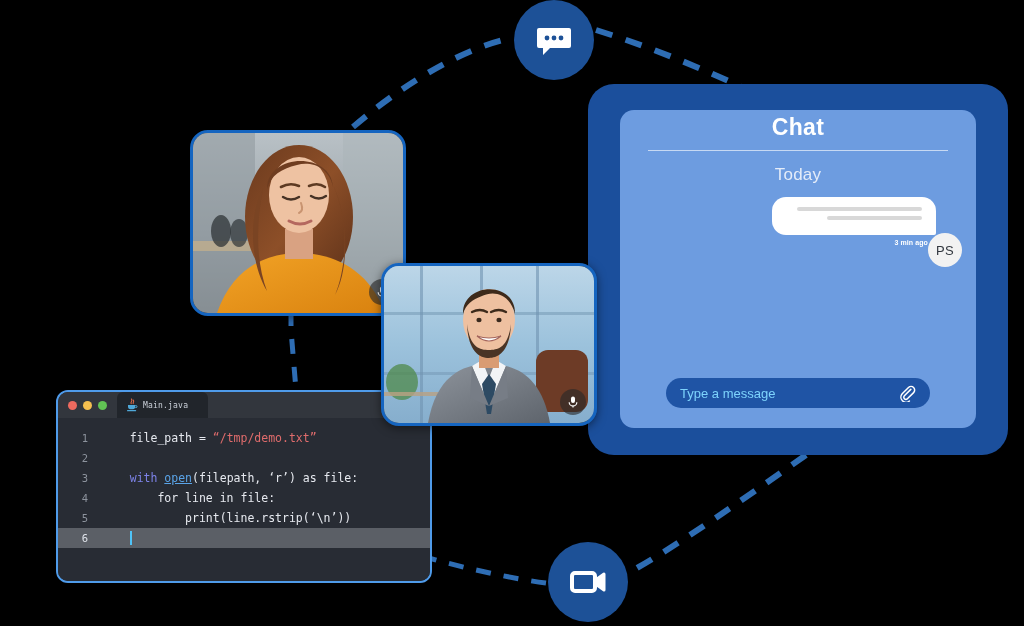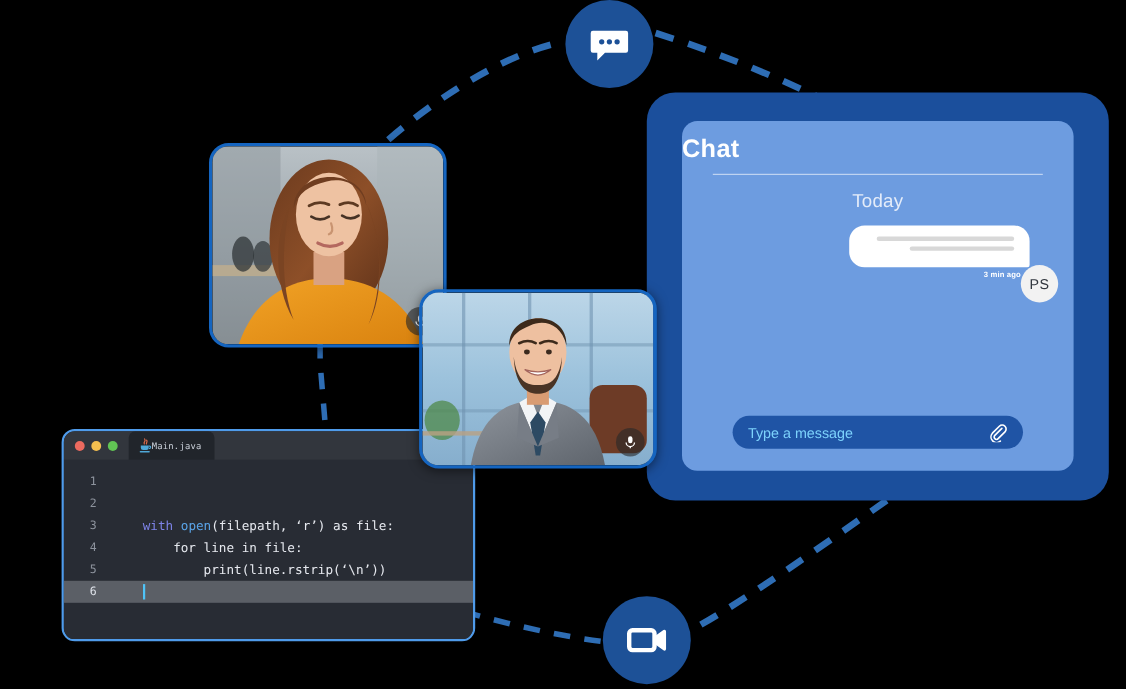--- a/index.html
+++ b/index.html
@@ -46,58 +46,58 @@
   }
   #editor-titlebar{
     height:26px;background:#32363d;display:flex;align-items:center;
     position:relative;
   }
   .dots{display:flex;gap:6px;padding-left:10px;}
   .dot{width:9px;height:9px;border-radius:50%;}
   .dot.r{background:#ec6a5f;} .dot.y{background:#f4bf4f;} .dot.g{background:#61c454;}
   #editor-tab{
     margin-left:10px;height:26px;background:#21252b;border-radius:6px 6px 0 0;
-    display:flex;align-items:center;padding:0 12px 0 8px;
+    display:flex;align-items:center;gap:5px;padding:0 20px 0 8px;
   }
   #editor-tab .tab-label{
     color:#cdd3dc;font-family:"DejaVu Sans Mono", monospace;font-size:8px;letter-spacing:.2px;
   }
   #code-area{background:#282c34;height:163px;padding-top:10px;box-sizing:border-box;}
   .code-line{
     display:flex;align-items:center;height:20px;
     font-family:"DejaVu Sans Mono", monospace;font-size:11.5px;
   }
   .code-line.active{background:#5b5f66;}
   .ln{
     width:30px;text-align:right;padding-right:14px;color:#8d939d;
     font-family:"DejaVu Sans Mono", monospace;font-size:10.5px;flex:0 0 auto;
   }
   .code-line.active .ln{color:#dfe3ea;}
   .code-txt{color:#e6e9ef;white-space:pre;}
   .kw{color:#7d83e8;}
-  .fn{color:#5aa4e8;}
+  .fn{color:#5aa4e8;text-decoration:underline;}
   .str{color:#e06c6c;}
   .caret{
     display:inline-block;width:2px;height:14px;background:#4fc3f7;vertical-align:middle;
   }
 
   
   #chat-wrap{
     position:absolute;left:588px;top:84px;width:420px;height:371px;z-index:3;
   }
   #chat-outer{
     position:absolute;inset:0;border-radius:26px;background:#1b4f9c;
   }
   #chat-panel{
     position:absolute;left:32px;top:26px;width:356px;height:318px;
     background:#6d9ce0;border-radius:14px;overflow:hidden;
   }
   #chat-title{
-    text-align:left;color:#ffffff;font-weight:bold;font-size:23px;
-    padding-top:12px;letter-spacing:.3px;
+    text-align:center;color:#ffffff;font-weight:bold;font-size:23px;
+    padding-top:4px;letter-spacing:.3px;
   }
   #chat-divider{height:1px;background:rgba(255,255,255,.62);margin:9px 28px 0 28px;}
   #chat-today{
     text-align:center;color:#e4ecf9;font-size:17px;margin-top:14px;letter-spacing:.2px;
   }
 
   .msg-row{position:relative;margin-top:12px;height:62px;}
   .avatar{
     position:absolute;width:34px;height:34px;border-radius:50%;
     background:#f2f2f2;color:#32373f;font-size:13px;
@@ -292,20 +292,21 @@
           <path d="M3 7 h7.2 v2.1 a2.1 2.1 0 0 1 -2.1 2.1 h-3 a2.1 2.1 0 0 1 -2.1 -2.1 z" fill="#4fa8d8"></path>
           <path d="M10.3 7.6 h.7 a1 1 0 0 1 0 2 h-.7" fill="none" stroke="#4fa8d8" stroke-width="1"></path>
           <rect x="2" y="12.1" width="9.2" height="1.2" rx=".6" fill="#4fa8d8"></rect>
         </svg>
         <span class="tab-label">Main.java</span>
       </div>
     </div>
     <div id="code-area">
         <div class="code-line">
           <span class="ln">1</span>
+          <span class="code-txt"><span>    file_path = </span><span class="str">“/tmp/demo.txt”</span></span>
         </div>
         <div class="code-line">
           <span class="ln">2</span>
           <span class="code-txt"><span></span></span>
         </div>
         <div class="code-line">
           <span class="ln">3</span>
           <span class="code-txt"><span>    </span><span class="kw">with </span><span class="fn">open</span><span>(filepath, ‘r’) as file:</span></span>
         </div>
         <div class="code-line">

